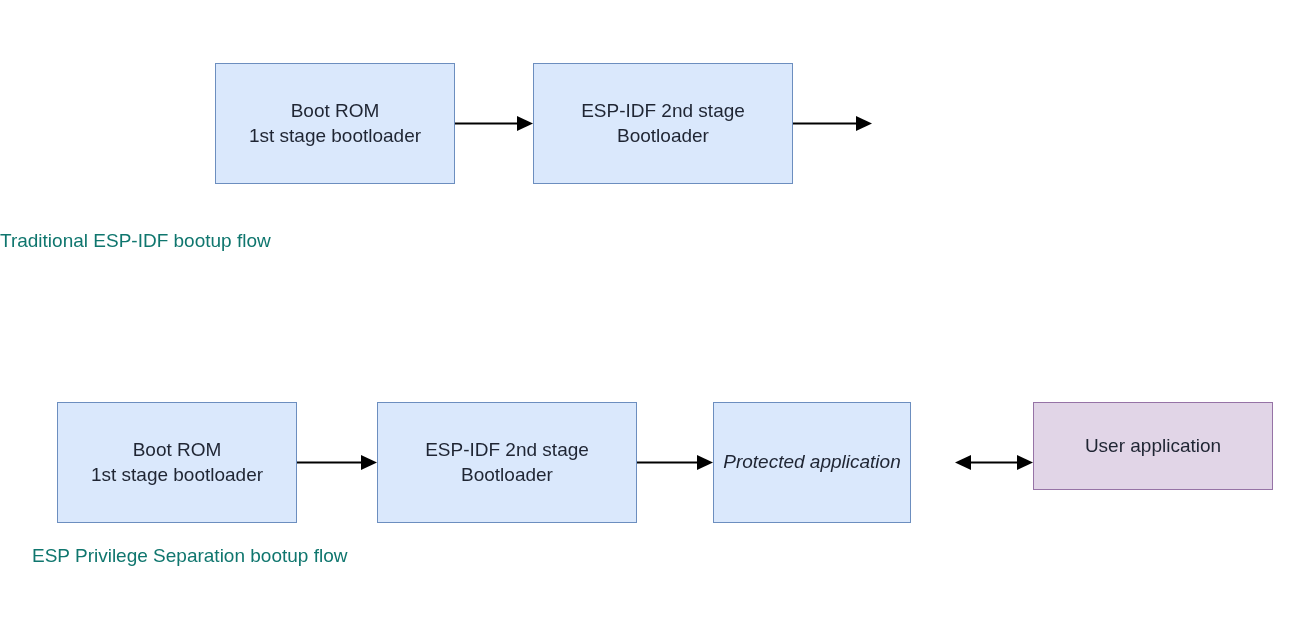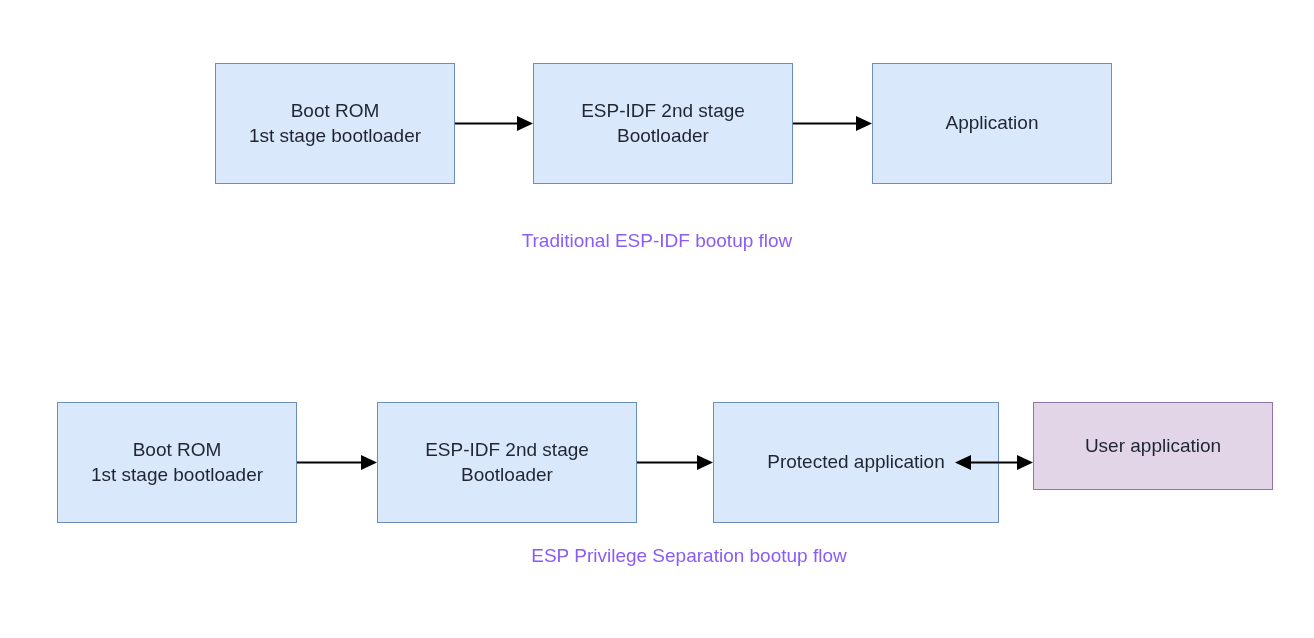--- a/index.html
+++ b/index.html
@@ -26,23 +26,23 @@
     white-space: pre-line;
     border: 1px solid;
   }
   .node.blue   { background: #dae8fc; border-color: #6c8ebf; }
   .node.purple { background: #e1d5e7; border-color: #9673a6; }
   .arrow { position: absolute; }
   .caption {
     position: absolute;
     left: 0;
     width: 1314px;
-    text-align: center;
+    text-align: left;
     font-size: 19px;
-    color: #8b5cf6;
+    color: #0f766e;
   }
 </style>
 </head>
 <body>
 
 <div class="canvas">
 
   <div class="node blue" style="left:215px; top:63px; width:240px; height:121px;">Boot ROM
 1st stage bootloader</div>
 
@@ -52,41 +52,40 @@
   </svg>
 
   <div class="node blue" style="left:533px; top:63px; width:260px; height:121px;">ESP-IDF 2nd stage
 Bootloader</div>
 
   <svg class="arrow" style="left:793px; top:115px;" width="79" height="17">
     <line x1="0" y1="8.5" x2="65" y2="8.5" stroke="#000" stroke-width="2"></line>
     <polygon points="79,8.5 63,1 63,16" fill="#000"></polygon>
   </svg>
 
-  <div class="node blue" style="left:872px; top:63px; width:240px; height:121px;">Application</div>
 
   <div class="caption" style="top:230px;">Traditional ESP-IDF bootup flow</div>
 
   <div class="node blue" style="left:57px; top:402px; width:240px; height:121px;">Boot ROM
 1st stage bootloader</div>
 
   <svg class="arrow" style="left:297px; top:454px;" width="80" height="17">
     <line x1="0" y1="8.5" x2="66" y2="8.5" stroke="#000" stroke-width="2"></line>
     <polygon points="80,8.5 64,1 64,16" fill="#000"></polygon>
   </svg>
 
   <div class="node blue" style="left:377px; top:402px; width:260px; height:121px;">ESP-IDF 2nd stage
 Bootloader</div>
 
   <svg class="arrow" style="left:637px; top:454px;" width="76" height="17">
     <line x1="0" y1="8.5" x2="62" y2="8.5" stroke="#000" stroke-width="2"></line>
     <polygon points="76,8.5 60,1 60,16" fill="#000"></polygon>
   </svg>
 
-  <div class="node blue" style="left:713px; top:402px; width:286px; height:121px;">Protected application</div>
+  <div class="node blue" style="left:713px; top:402px; width:198px; height:121px;font-style:italic;">Protected application</div>
 
   <svg class="arrow" style="left:955px; top:454px;" width="78" height="17">
     <line x1="12" y1="8.5" x2="66" y2="8.5" stroke="#000" stroke-width="2"></line>
     <polygon points="0,8.5 16,1 16,16" fill="#000"></polygon>
     <polygon points="78,8.5 62,1 62,16" fill="#000"></polygon>
   </svg>
 
   <div class="node purple" style="left:1033px; top:402px; width:240px; height:88px;">User application</div>
 
   <div class="caption" style="top:545px;margin-left:32px;">ESP Privilege Separation bootup flow</div>

